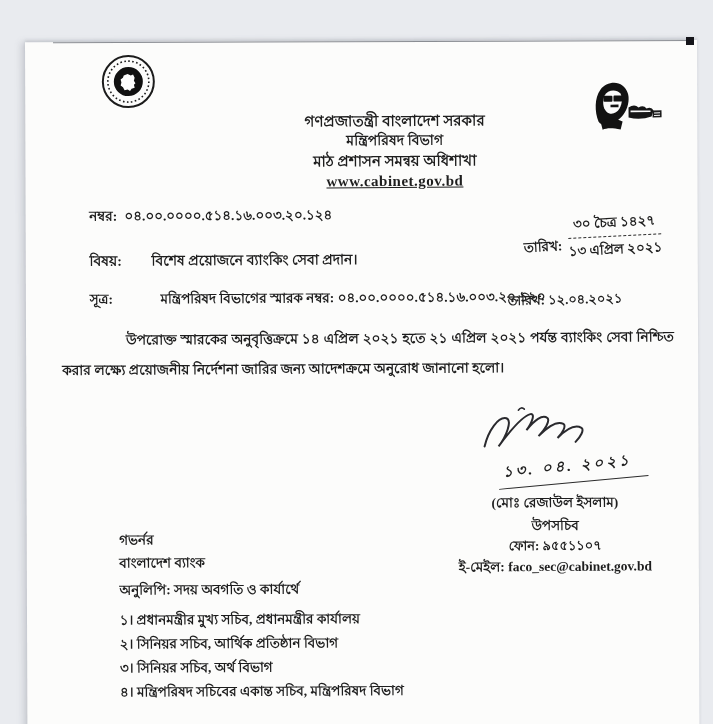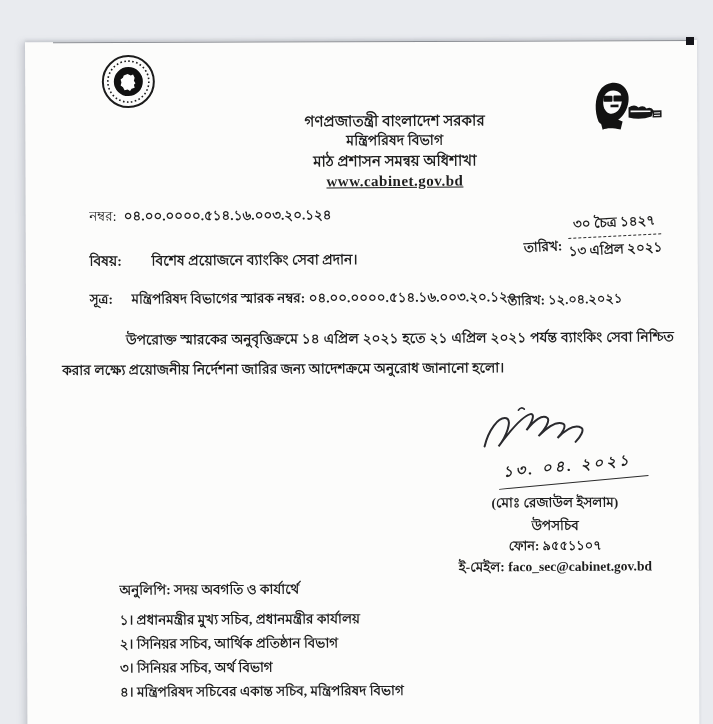--- a/index.html
+++ b/index.html
@@ -25,32 +25,32 @@
   .seal{position:absolute;left:76px;top:11px;width:56px;height:56px;}
   .mujib{position:absolute;left:568px;top:38px;width:80px;height:58px;}
 
   .head{position:absolute;left:190px;top:70px;width:360px;text-align:center;line-height:20px;}
   .head .l1{font-size:15px;font-weight:600;}
   .head .l2{font-size:14px;font-weight:600;}
   .head .l3{font-size:15px;font-weight:600;}
   .head .l4{font-size:15px;font-weight:bold;text-decoration:underline;font-family:"Liberation Serif",serif;letter-spacing:.5px;}
 
   .memo-row{position:absolute;left:64px;top:163px;font-size:13.5px;font-weight:600;}
-  .memo-row .lbl{font-weight:normal;margin-right:4px;text-align:center;}
+  .memo-row .lbl{font-weight:bold;margin-right:4px;text-align:center;}
 
   .date-block{position:absolute;left:498px;top:173px;display:flex;align-items:center;transform:rotate(-2.5deg);}
   .date-block .lbl{font-size:13.5px;font-weight:600;margin-right:6px;margin-top:14px;}
   .date-stack{text-align:center;font-size:13.5px;font-weight:600;}
   .date-stack .sep{border-top:1.6px dashed #2b2b2b;margin:1px 0 2px 0;}
 
   .subject-row{position:absolute;left:64px;top:207px;font-size:14px;font-weight:bold;}
   .subject-row .lbl{margin-right:26px;margin-top:12px;}
 
   .ref-row{position:absolute;left:64px;top:246px;font-size:13.5px;font-weight:600;}
-  .ref-row .lbl{margin-right:15px;}
+  .ref-row .lbl{margin-right:44px;}
   .ref-date{position:absolute;left:482px;top:250px;font-size:13px;font-weight:600;transform:rotate(-1deg);}
 
   .body-par{
     position:absolute;left:36px;top:283px;width:612px;
     font-size:13.8px;font-weight:600;line-height:30px;text-align:justify;text-indent:64px;
   }
 
   .sig{position:absolute;left:408px;top:362px;width:240px;text-align:center;}
   .sig-draw{position:relative;height:88px;}
   .sig-draw svg{position:absolute;left:40px;top:0;}
@@ -151,20 +151,24 @@
         </div>
         <div class="sig-name">(মোঃ রেজাউল ইসলাম)</div>
         <div class="sig-desig">উপসচিব</div>
         <div class="sig-phone">ফোন: ৯৫৫১১০৭</div>
         <div class="sig-email">
           <span>ই-মেইল:</span>
           <span class="ascii">faco_sec@cabinet.gov.bd</span>
         </div>
       </div>
 
+      <div class="recipient">
+        <div>গভর্নর</div>
+        <div>বাংলাদেশ ব্যাংক</div>
+      </div>
 
       <div class="copies-head">অনুলিপি: সদয় অবগতি ও কার্যার্থে</div>
       <div class="copies">
         <div class="item">১। প্রধানমন্ত্রীর মুখ্য সচিব, প্রধানমন্ত্রীর কার্যালয়</div>
         <div class="item">২। সিনিয়র সচিব, আর্থিক প্রতিষ্ঠান বিভাগ</div>
         <div class="item">৩। সিনিয়র সচিব, অর্থ বিভাগ</div>
         <div class="item">৪। মন্ত্রিপরিষদ সচিবের একান্ত সচিব, মন্ত্রিপরিষদ বিভাগ</div>
       </div>
 
     </div>

